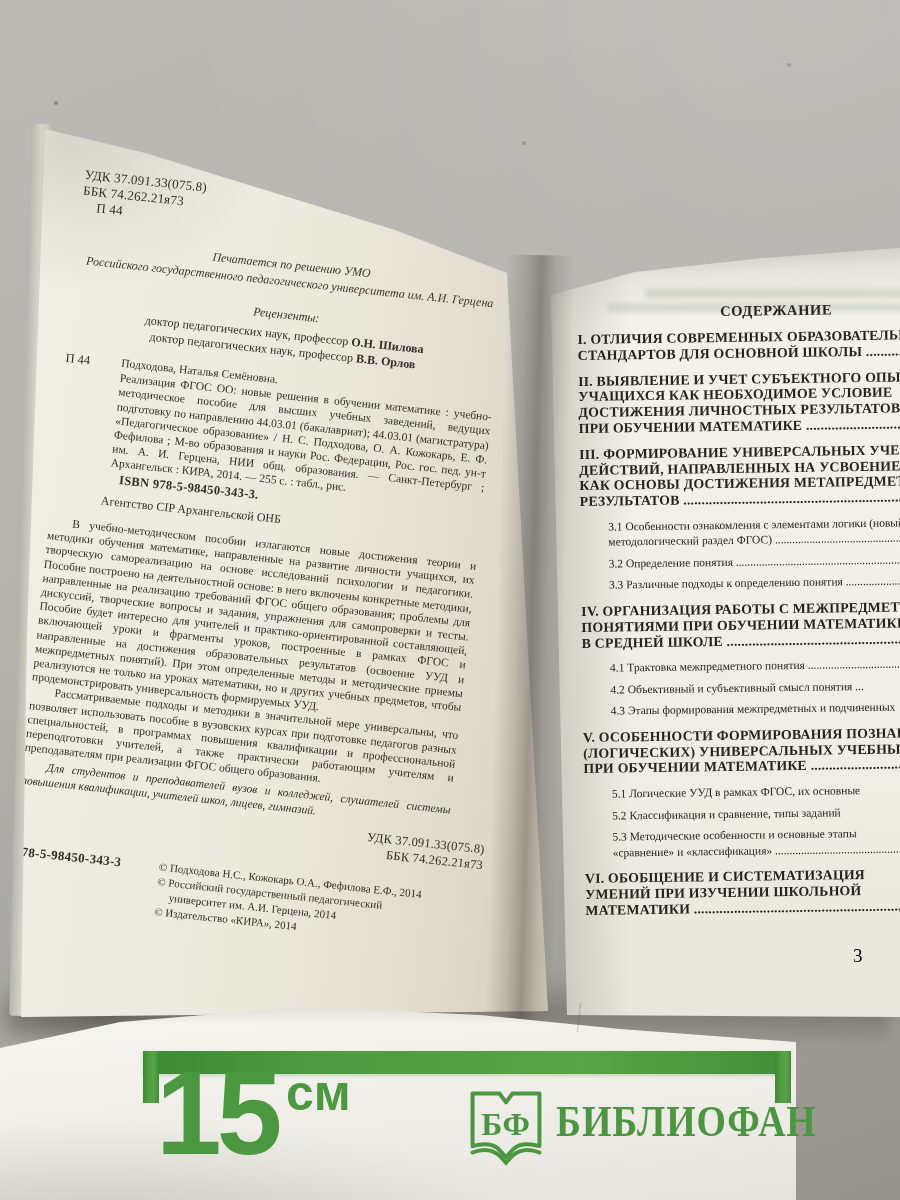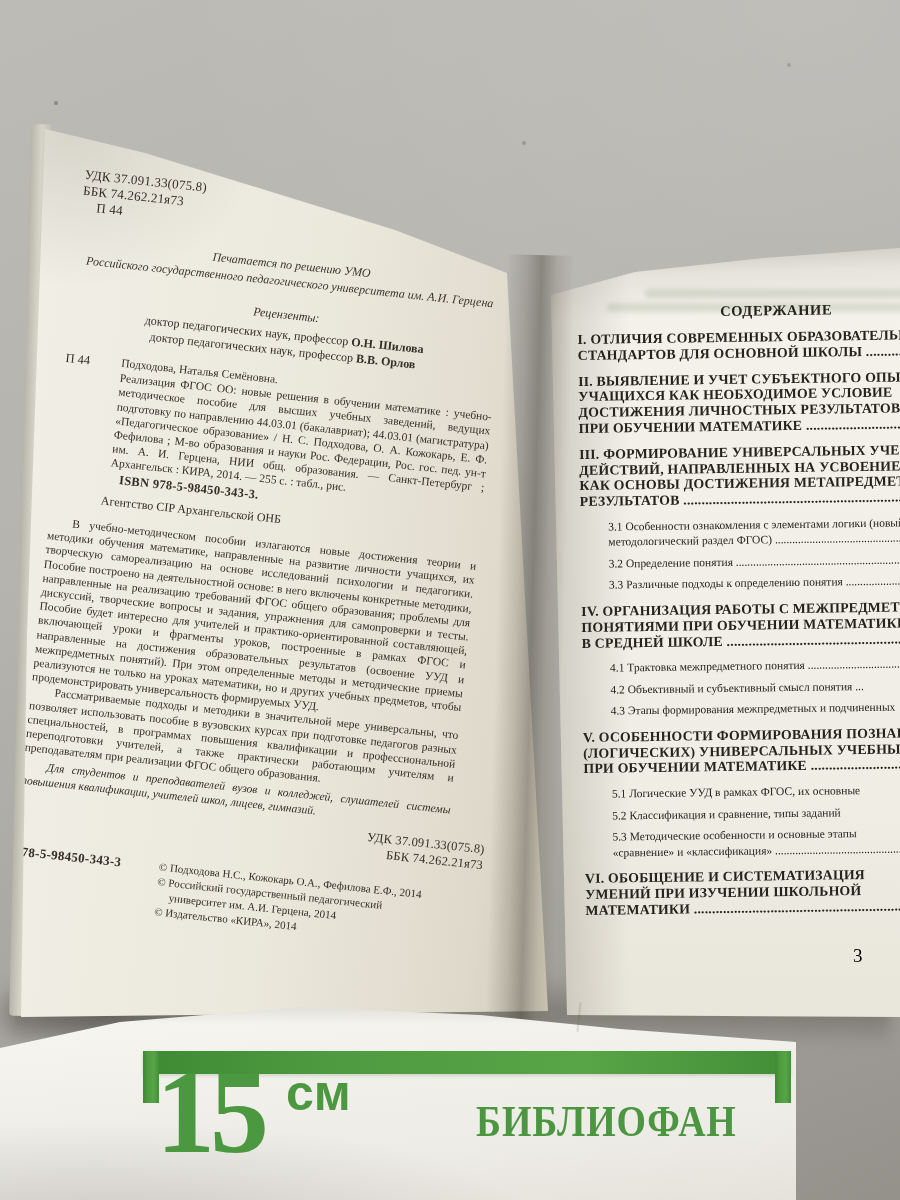--- a/index.html
+++ b/index.html
@@ -91,21 +91,21 @@
         linear-gradient(175deg,#f7f6f1,#edebe5 70%,#e3e1d9 100%);}
   .platform-seam{position:absolute;left:578px;top:1002px;width:2px;height:30px;
       background:rgba(80,78,70,.15);transform:rotate(6deg);}
   .ruler-bar{position:absolute;left:143px;top:1051px;width:648px;height:23px;
       background:linear-gradient(90deg,#3c8a33,#4e9a40 28%,#58a547 68%,#418e37 100%);
       box-shadow:0 2px 3px rgba(60,90,50,.18);}
   .ruler-bar::before,.ruler-bar::after{content:"";position:absolute;top:0;width:16px;height:52px;background:inherit;}
   .ruler-bar::before{left:0;}
   .ruler-bar::after{right:0;}
   .ruler-value{position:absolute;left:156px;top:1058px;
-      font-family:Liberation Serif, serif;font-weight:bold;font-size:118px;line-height:110px;
+      font-family:Liberation Sans, sans-serif;font-weight:bold;font-size:118px;line-height:110px;
       color:#4c9841;letter-spacing:-5px;text-align:center;}
   .ruler-unit{position:absolute;left:286px;top:1064px;
       font-family:"Liberation Sans",sans-serif;font-weight:bold;font-size:50px;color:#4c9841;}
   .logo{position:absolute;left:466px;top:1084px;display:flex;align-items:flex-start;}
   .logo-book{width:80px;height:86px;flex:none;position:relative;}
   .logo-text{margin-left:10px;margin-top:16px;
       font-family:"Liberation Serif",serif;font-weight:bold;font-size:44px;line-height:44px;
       color:#4d9641;transform:scaleX(.86);transform-origin:left top;letter-spacing:1px;white-space:nowrap;}
 </style>
 </head>
@@ -217,15 +217,22 @@
 
   <div class="gutter"></div>
 
   <div class="platform"></div>
   <div class="platform-seam"></div>
   <div class="ruler-bar"></div>
   <div class="ruler-value">15</div>
   <div class="ruler-unit">см</div>
 
   <div class="logo">
+    <div class="logo-book">
+      <svg viewBox="0 0 100 108" width="80" height="86">
+        <path d="M8 12 L42 12 L50 23 L58 12 L92 12 L92 78 Q70 72 59 82 L50 92 L41 82 Q30 72 8 78 Z" fill="none" stroke="#4d9641" stroke-width="5" stroke-linejoin="round"></path>
+        <path d="M8 86 Q28 78 42 90 L50 99 L58 90 Q72 78 92 86" fill="none" stroke="#4d9641" stroke-width="5" stroke-linecap="round"></path>
+        <text x="50" y="64" text-anchor="middle" font-family="Liberation Serif, serif" font-weight="bold" font-size="40" fill="#4d9641" letter-spacing="1">БФ</text>
+      </svg>
+    </div>
     <div class="logo-text">БИБЛИОФАН</div>
   </div>
 </div>
 
 </body></html>

